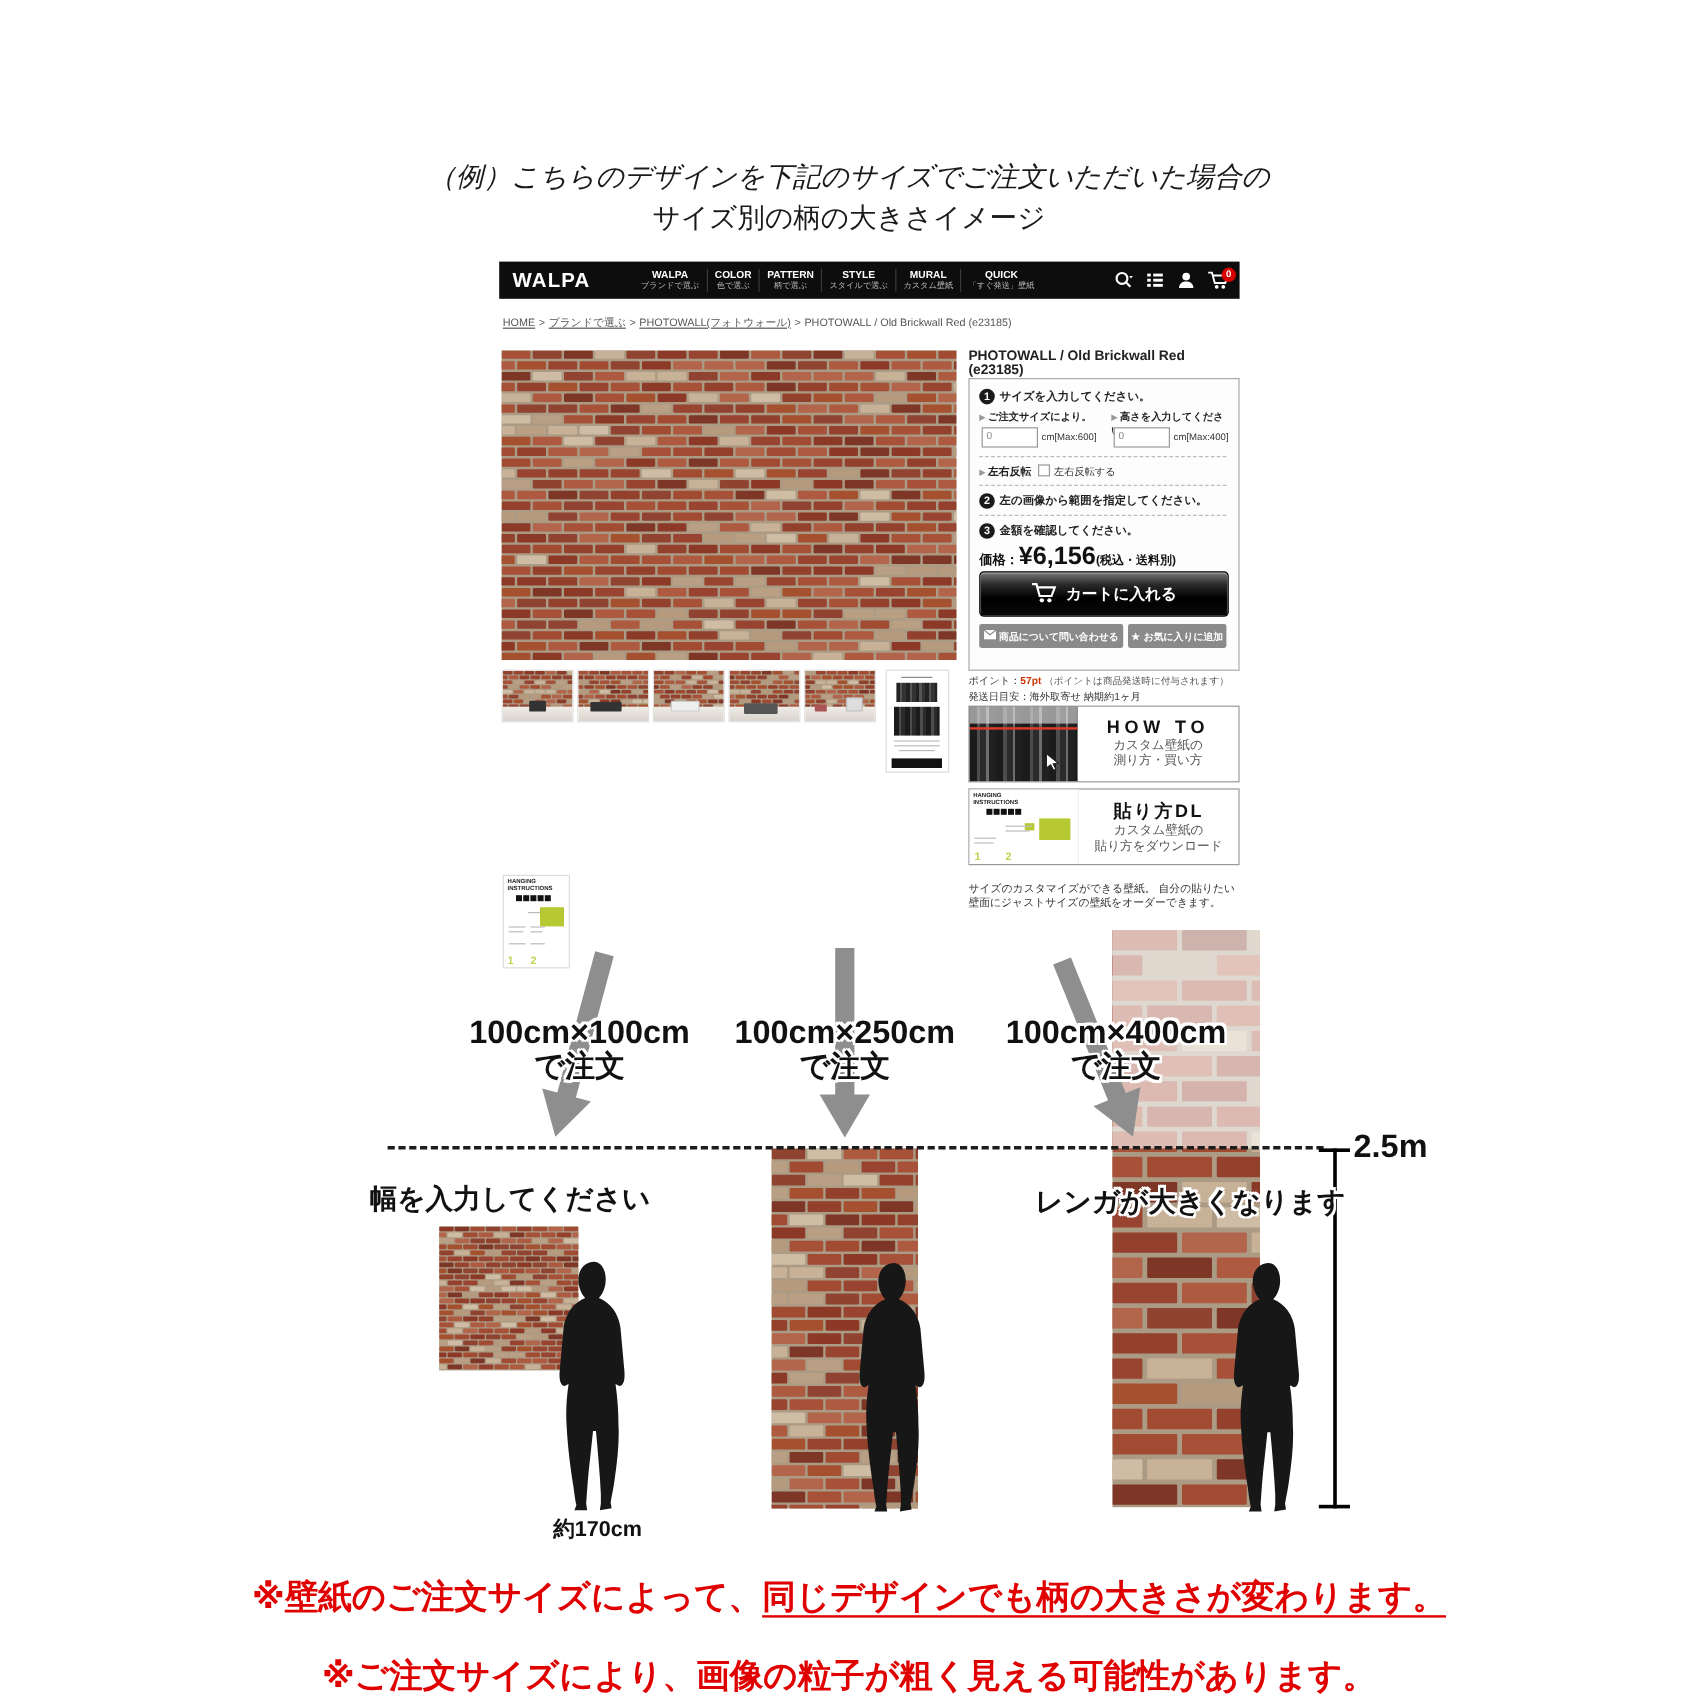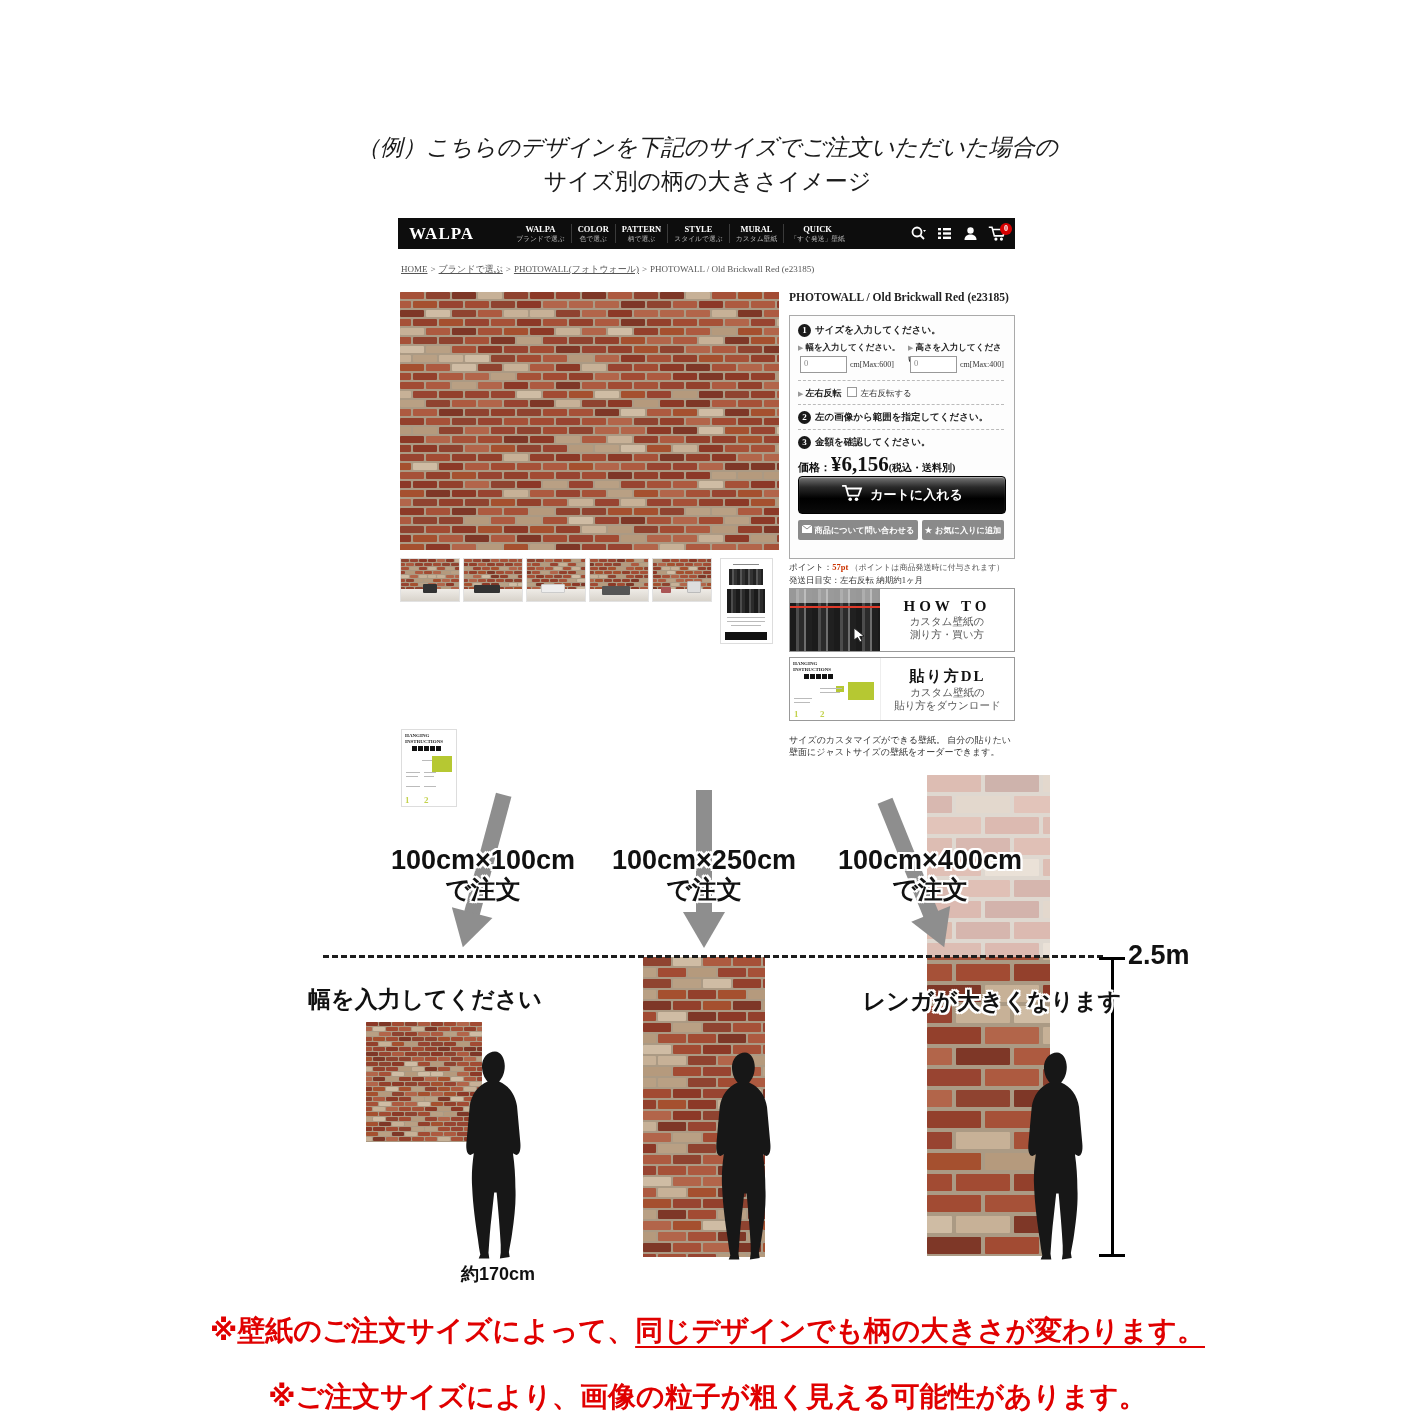--- a/index.html
+++ b/index.html
@@ -4,21 +4,21 @@
 <style>
   html,body{margin:0;padding:0;background:#fff;}
   body{font-family:"Liberation Sans","DejaVu Sans",sans-serif;color:#111;}
   #stage{position:relative;width:1415px;height:1415px;background:#fff;overflow:hidden;}
   .abs{position:absolute;}
   
   .main-title{left:0;top:20px;width:1415px;text-align:center;}
   .main-title b{display:inline-block;font-size:47px;font-weight:bold;letter-spacing:2px;border-bottom:5px solid #000;padding:0 10px 4px 10px;}
   .subtitle{left:0;width:1415px;text-align:center;font-size:23px;color:#1a1a1a;}
   
-  .shot{left:398px;top:215px;width:617px;height:550px;font-family:Liberation Serif, serif;}
+  .shot{left:416px;top:215px;width:617px;height:550px;font-family:Liberation Sans, sans-serif;}
   .navbar{left:0;top:3px;width:617px;height:31px;background:#0d0d0d;display:flex;align-items:center;}
   .logo{color:#fff;font-size:17px;font-weight:bold;letter-spacing:1px;margin-left:11px;}
   .menu{display:flex;margin-left:36px;height:26px;align-items:center;}
   .menu-item{padding:0 6px;text-align:center;border-left:1px solid #3a3a3a;cursor:pointer;}
   .menu-item:first-child{border-left:none;}
   .menu-item .m1{color:#fff;font-size:8.5px;font-weight:bold;line-height:10px;}
   .menu-item .m2{color:#bbb;font-size:6.8px;line-height:9px;white-space:nowrap;}
   .nav-icons{display:flex;align-items:center;margin-left:auto;margin-right:10px;gap:9px;}
   .nav-ic{position:relative;width:17px;height:17px;}
   .badge{position:absolute;right:-7px;top:-2px;width:12px;height:12px;border-radius:50%;background:#d60000;color:#fff;font-size:8px;font-weight:bold;text-align:center;line-height:12px;}
@@ -617,21 +617,21 @@
         <i style="left:260px;top:252px;width:24px;height:7px;background:#c7b197"></i>
         <i style="left:286px;top:252px;width:24px;height:7px;background:#ad5a40"></i>
         <i style="left:312px;top:252px;width:24px;height:7px;background:#b2654a"></i>
         <i style="left:338px;top:252px;width:24px;height:7px;background:#b2654a"></i>
         <i style="left:364px;top:252px;width:24px;height:7px;background:#a65138"></i>
       </div>
 
     <div class="abs panel-title">PHOTOWALL / Old Brickwall Red (e23185)</div>
     <div class="abs order-box">
       <div class="obx" style="left:8px;top:8px;"><span class="cnum">1</span><span class="step-label">サイズを入力してください。</span></div>
-      <div class="obx" style="left:8px;top:26px;"><span class="tri">▶</span><span class="fld-label">幅を入力してください。</span></div>
+      <div class="obx" style="left:8px;top:26px;"><span class="tri">▶</span><span class="fld-label">ご注文サイズにより。</span></div>
       <div class="obx" style="left:118px;top:26px;"><span class="tri">▶</span><span class="fld-label">高さを入力してください。</span></div>
       <div class="obx" style="left:10px;top:40px;"><span class="inp">0</span><span class="unit">cm[Max:600]</span></div>
       <div class="obx" style="left:120px;top:40px;"><span class="inp">0</span><span class="unit">cm[Max:400]</span></div>
       <div class="dashline" style="top:64px;"></div>
       <div class="obx" style="left:8px;top:71px;"><span class="tri">▶</span><span class="fld-label" style="font-size:9px;">左右反転</span><span class="chk"></span><span style="font-size:8.5px;color:#333;">左右反転する</span></div>
       <div class="dashline" style="top:88px;"></div>
       <div class="obx" style="left:8px;top:95px;"><span class="cnum">2</span><span class="step-label">左の画像から範囲を指定してください。</span></div>
       <div class="dashline" style="top:113px;"></div>
       <div class="obx" style="left:8px;top:120px;"><span class="cnum">3</span><span class="step-label">金額を確認してください。</span></div>
       <div class="obx" style="left:8px;top:136px;"><span class="price-lbl">価格：</span><span class="price-big">¥6,156</span><span class="price-note">(税込・送料別)</span></div>
@@ -650,21 +650,21 @@
             </svg></span>
         <span>商品について問い合わせる</span>
       </div>
       <div class="gray-btn" style="left:132px;width:82px;">
         <span>★</span>
         <span>お気に入りに追加</span>
       </div>
     </div>
 
     <div class="abs pts"><span>ポイント：</span><span class="red">57pt</span> <span class="note">（ポイントは商品発送時に付与されます）</span></div>
-    <div class="abs ship">発送日目安：左右反転 納期約1ヶ月</div>
+    <div class="abs ship">発送日目安：海外取寄せ 納期約1ヶ月</div>
 
     <div class="abs info-box" style="top:373px;">
       <div class="forest">
         <div class="sky"></div>
           <div class="redline"></div>
         <svg style="position:absolute;right:14px;bottom:8px;" width="13" height="16" viewBox="0 0 13 16">
             <path d="M1 1 L1 13 L4.5 10.5 L7 15 L9 14 L6.7 9.6 L11 9 Z" fill="#fff" stroke="#222" stroke-width="1"></path>
           </svg>
       </div>
       <div class="ibx-txt">

